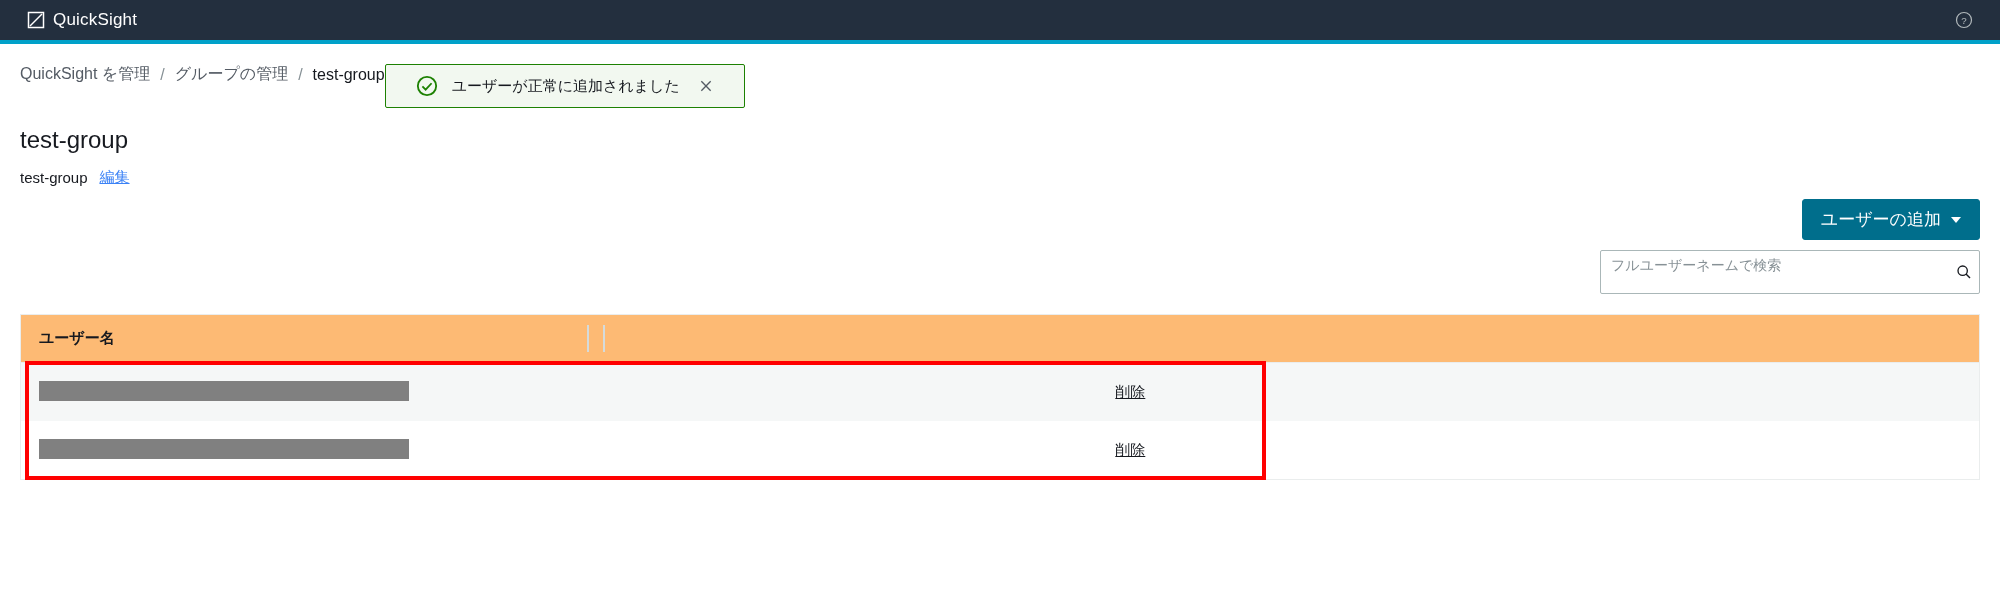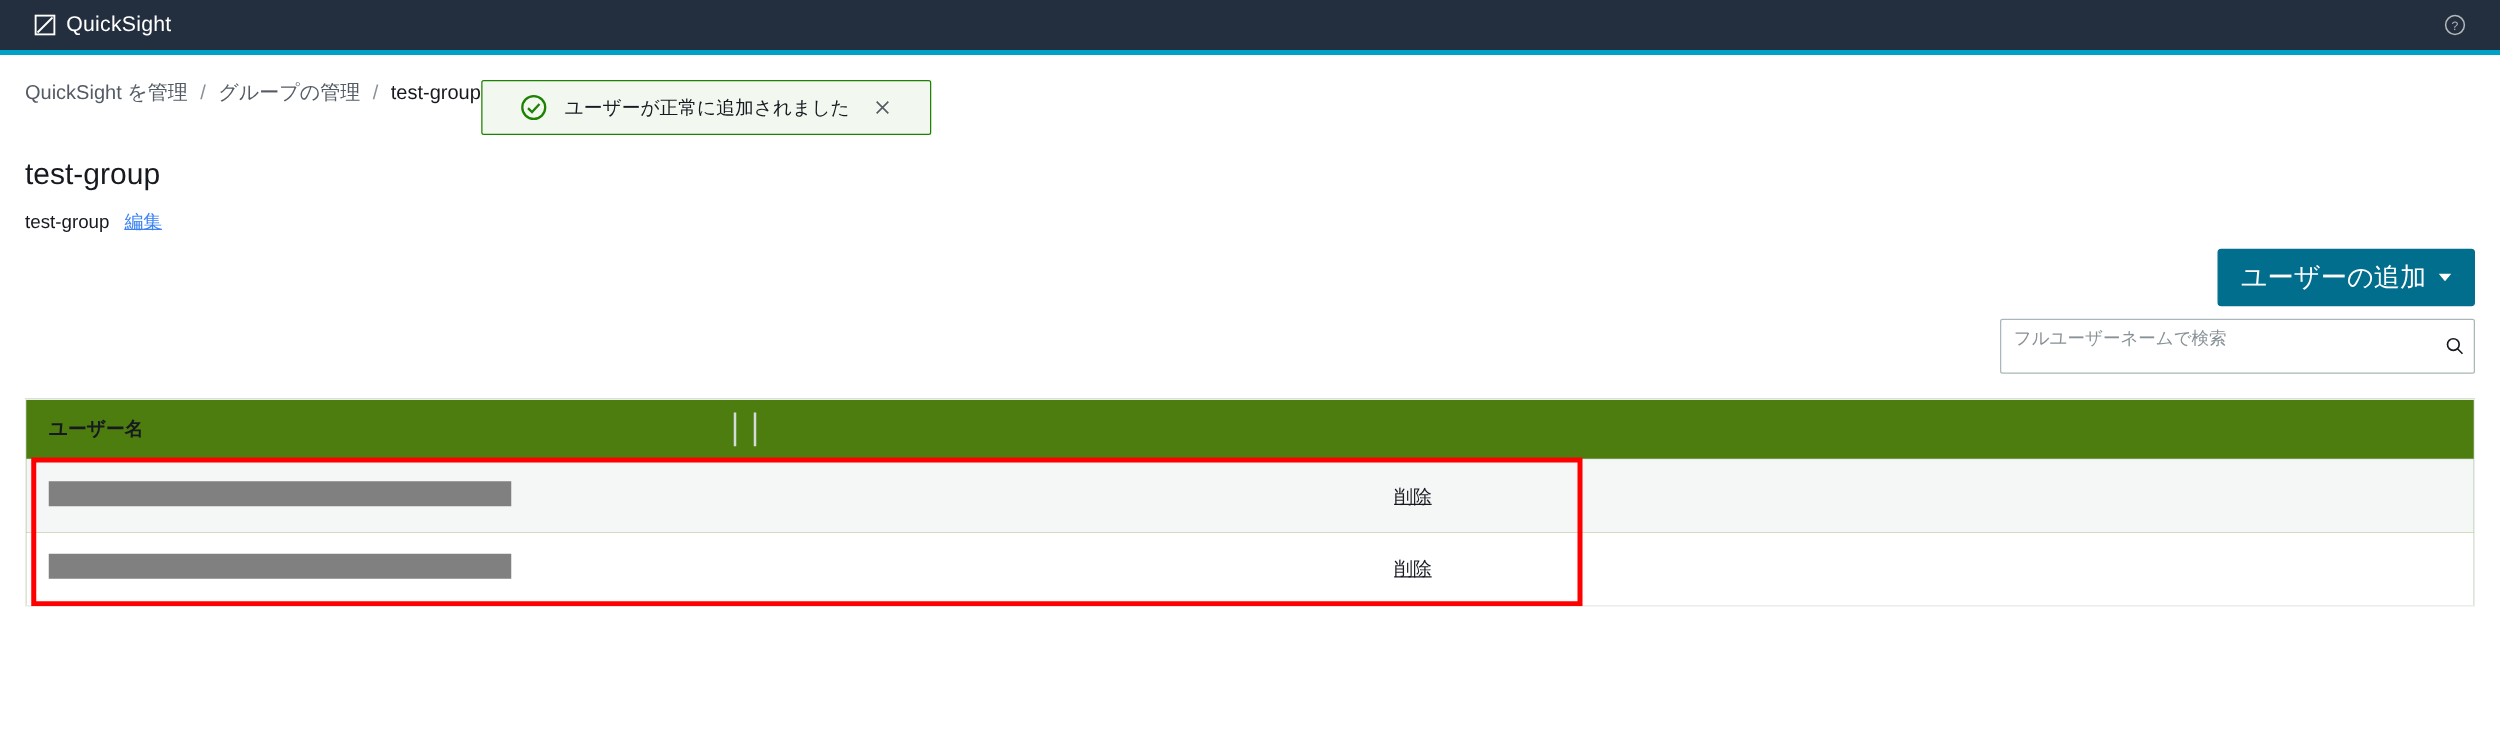--- a/index.html
+++ b/index.html
@@ -31,32 +31,32 @@
   .toast-msg { font-size:15px; color:#16191f; }
   .toast-close-icon { width:16px; height:16px; cursor:pointer; margin-left:4px; }
 
   
   .page-title { font-size:24px; font-weight:400; margin:0 0 14px 0; }
   .subtitle-row { display:flex; align-items:center; gap:12px; font-size:15px; margin-bottom:12px; }
   .subtitle-row .edit-link { color:#3b82f6; text-decoration:underline; cursor:pointer; }
 
   
   .action-bar { display:flex; justify-content:flex-end; margin-bottom:10px; }
-  .btn-primary { background:#006e8c; color:#fff; border:1px solid #006e8c; border-radius:3px; padding:8px 18px; font-size:21px; display:flex; align-items:center; gap:10px; cursor:pointer; }
+  .btn-primary { background:#006e8c; color:#fff; border:1px solid #006e8c; border-radius:3px; padding:8px 18px; font-size:17px; display:flex; align-items:center; gap:10px; cursor:pointer; }
   .caret-down { width:0; height:0; border-left:5px solid transparent; border-right:5px solid transparent; border-top:6px solid #fff; display:inline-block; }
 
   
   .search-row { display:flex; justify-content:flex-end; margin-bottom:20px; }
   .search-wrap { position:relative; width:380px; }
   .search-input { width:100%; border:1px solid #aab7b8; border-radius:2px; padding:6px 34px 20px 10px; font-size:14px; background:#fff; }
   .search-input::placeholder { color:#879196; }
   .search-icon { position:absolute; right:8px; top:50%; transform:translateY(-50%); width:16px; height:16px; }
 
   
-  .table-card { border:1px solid #eaeded; background:#4d7c0f; position:relative; }
+  .table-card { border:1px solid #eaeded; background:#fdba74; position:relative; }
   .thead { display:flex; align-items:stretch; border-bottom:1px solid #eaeded; padding:0 18px; }
   .th { font-weight:700; font-size:15px; padding:14px 0; }
   .col-user { width:28.5%; }
   .col-email { width:56%; }
   .col-action { width:15.5%; }
   .th-divider { width:2px; background:#d5dbdb; margin:10px 14px 10px 0; }
 
   .tbody { position:relative; }
   .trow { display:flex; align-items:center; padding:0 18px; height:58px; border-bottom:0; }
   .trow:nth-child(odd) { background:#f5f7f7; }

